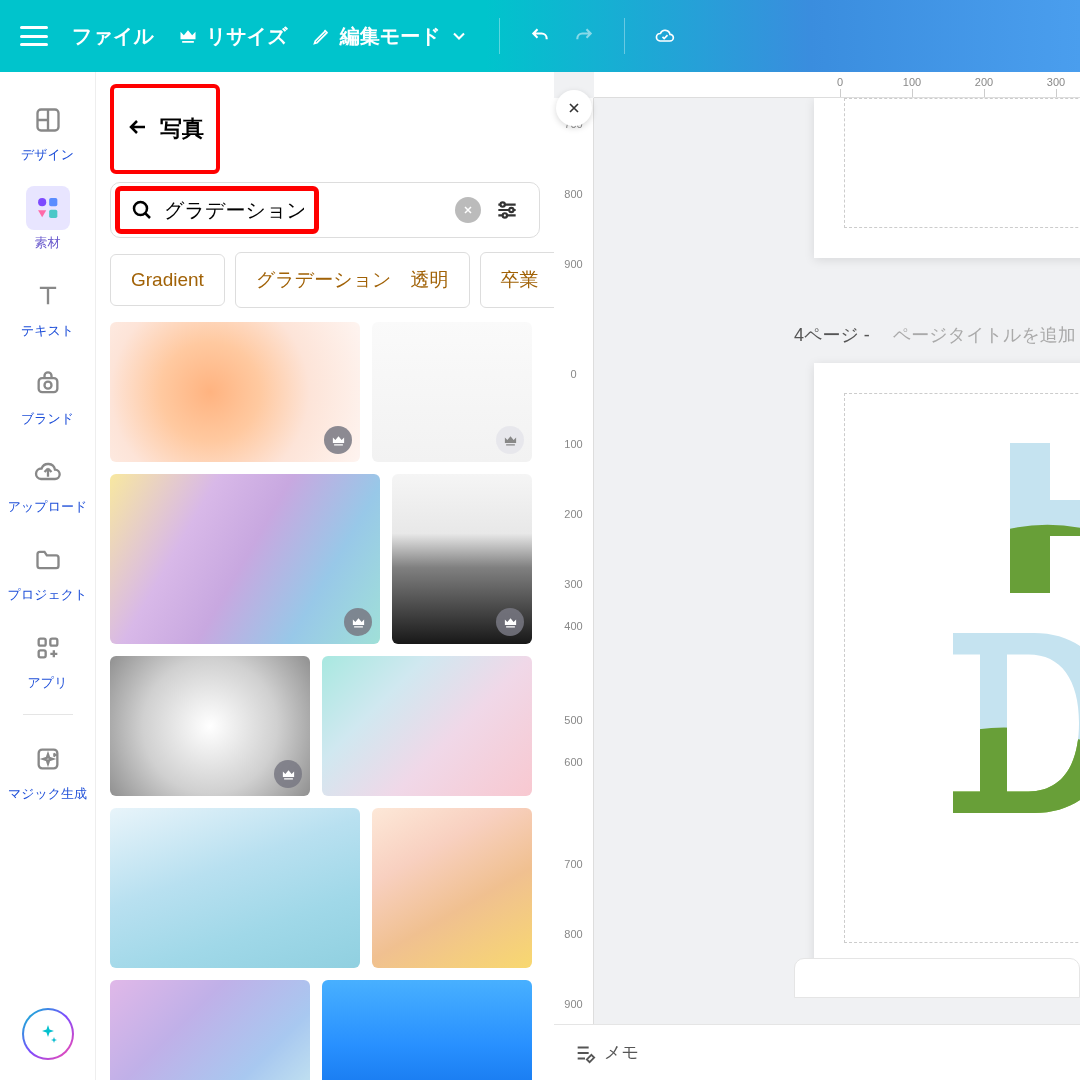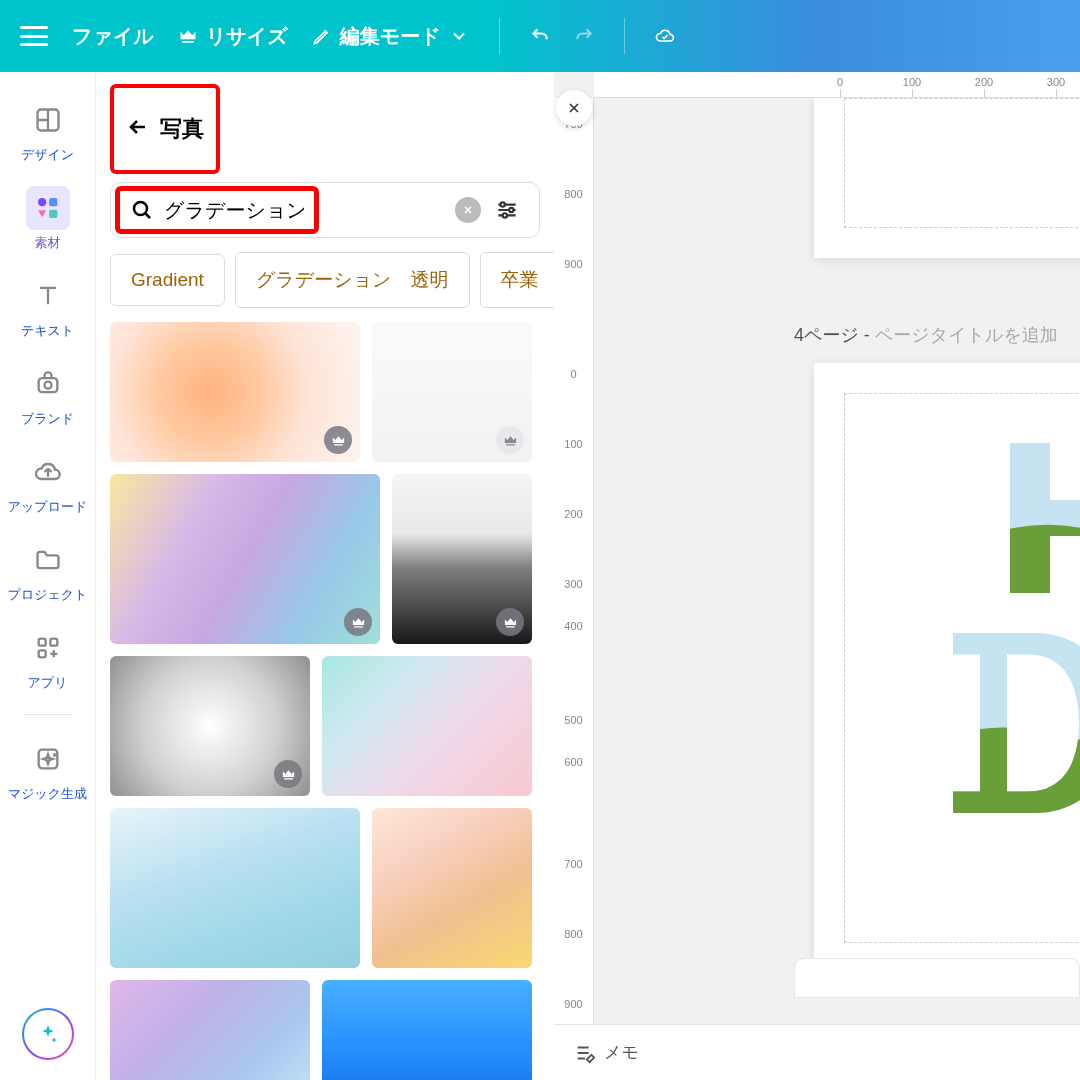--- a/index.html
+++ b/index.html
@@ -62,21 +62,21 @@
 .close-panel { position: absolute; left: 2px; top: 18px; width: 36px; height: 36px; border-radius: 50%; background: #fff; box-shadow: 0 2px 6px rgba(0,0,0,0.15); display: flex; align-items: center; justify-content: center; cursor: pointer; z-index: 10; font-size: 18px; }
 .ruler-h { position: absolute; top: 0; left: 40px; right: 0; height: 26px; background: #fff; border-bottom: 1px solid #ddd; font-size: 11px; color: #888; }
 .ruler-h span { position: absolute; top: 4px; transform: translateX(-50%); }
 .ruler-v { position: absolute; top: 26px; left: 0; width: 40px; bottom: 0; background: #fff; border-right: 1px solid #ddd; font-size: 11px; color: #888; }
 .ruler-v span { position: absolute; left: 50%; transform: translateX(-50%); }
 .ruler-tick-h { position: absolute; bottom: 0; width: 1px; height: 8px; background: #ccc; }
 .canvas-inner { position: absolute; top: 26px; left: 40px; right: 0; bottom: 60px; overflow: hidden; }
 .page-frame { position: absolute; background: #fff; box-shadow: 0 2px 10px rgba(0,0,0,0.1); }
 .page-guide { position: absolute; border: 1px dashed #ccc; }
 .page-label { position: absolute; font-size: 18px; color: #555; }
-.page-label .muted { color: #aaa; }
+.page-label .muted { color: #aaa; margin-left: 18px; }
 .bottom-bar { position: absolute; bottom: 0; left: 0; right: 0; height: 56px; background: #fff; border-top: 1px solid #e5e5e5; display: flex; align-items: center; padding: 0 20px; gap: 10px; }
 .memo-btn { display: flex; align-items: center; gap: 8px; font-size: 17px; color: #555; cursor: pointer; }
 </style>
 </head>
 <body>
 
 <div class="topbar">
   <div class="hamburger">
       <span></span>
       <span></span>

